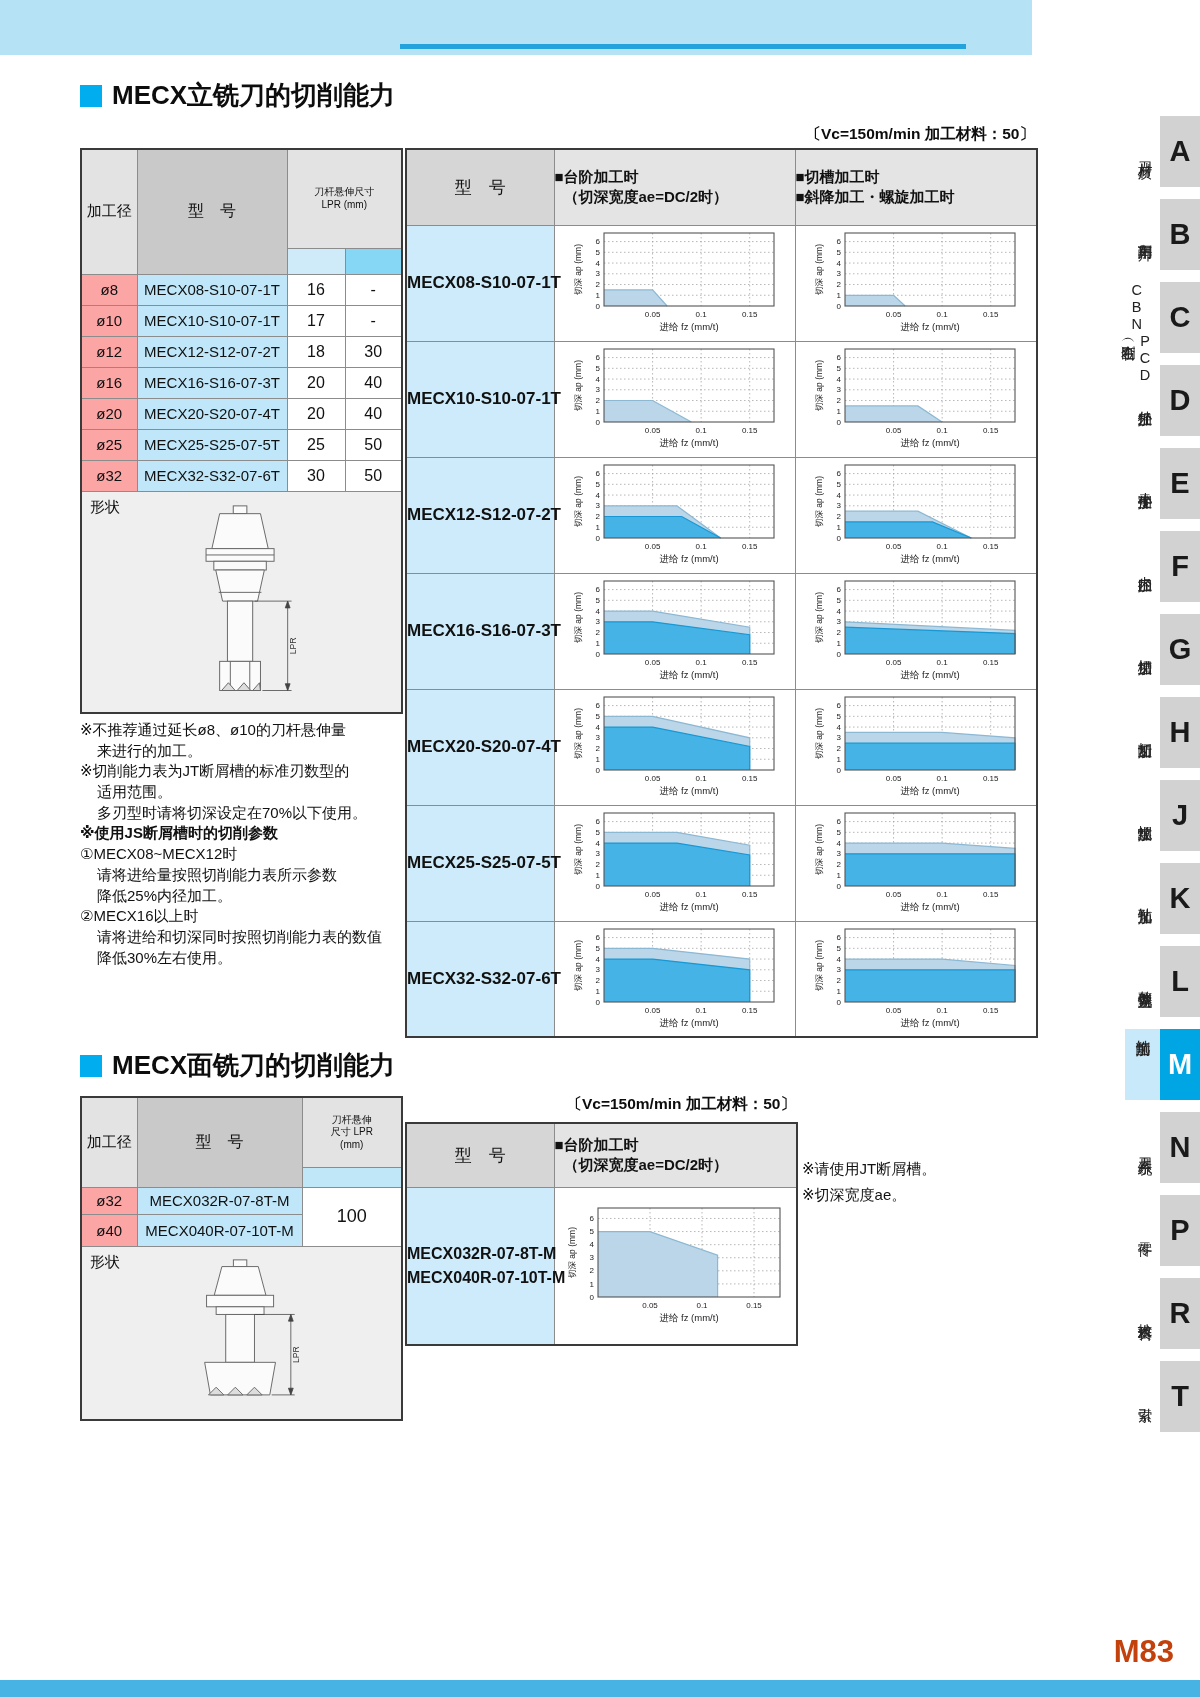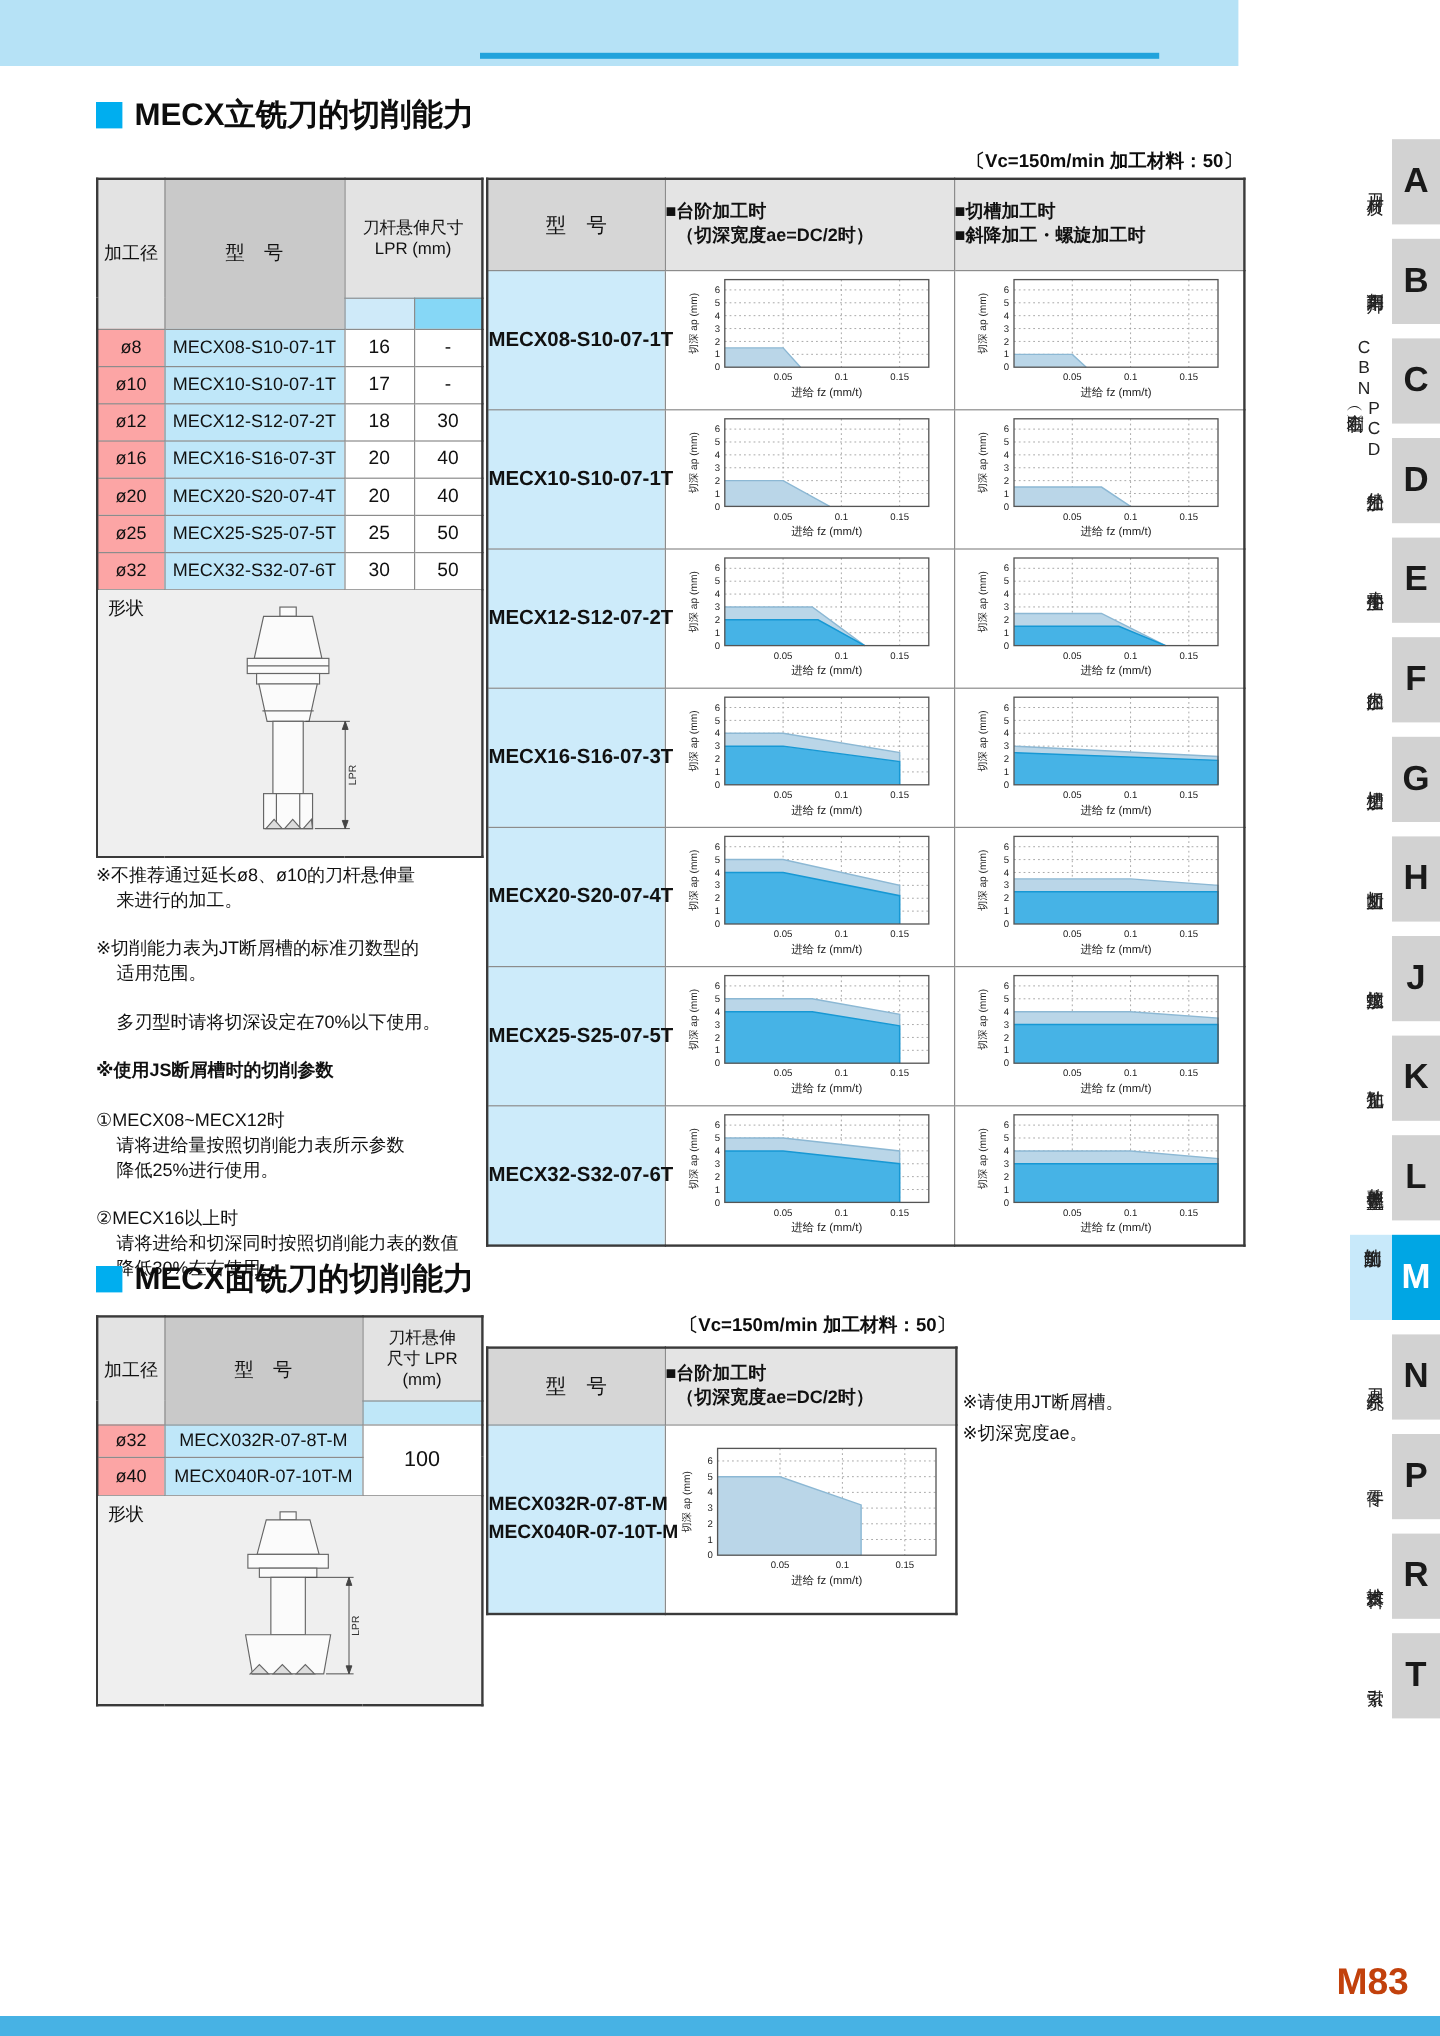--- a/index.html
+++ b/index.html
@@ -22,21 +22,21 @@
   .vc2{top:1094px;left:396px;width:400px;text-align:right}
 
   
   table{border-collapse:collapse;table-layout:fixed}
   .spec{position:absolute;border:2px solid #3a3a3a;background:#fff}
   .spec th,.spec td{border:1px solid #8c8c8c;padding:0;text-align:center;vertical-align:middle;font-weight:normal}
   .spec1{left:80px;top:148px;width:321px}
   .spec2{left:80px;top:1096px;width:321px}
   .hgray{background:#e3e3e3;font-size:15px}
   .hmodel{background:#c9c9c9;font-size:16px}
-  .hlpr{background:#e3e3e3;font-size:14px;line-height:1.25}
+  .hlpr{background:#e3e3e3;font-size:10px;line-height:1.25}
   .sub1{background:#cfeaf9}
   .sub2{background:#86d7f6}
   .sub3{background:#bfe7f8}
   .d-dia{font-size:15px;background:#fca5a5}
   .d-model{background:#bfe7f9;font-weight:bold;font-size:15px;text-align:left;padding-left:5px;white-space:nowrap}
   .d-val{font-size:16px}
   .lpr-merged{font-size:18px}
   .shape-cell{background:#efefef;position:relative;vertical-align:top;text-align:center}
   .shape-label{position:absolute;left:8px;top:6px;font-size:15px;color:#111}
   .shape-cell svg{margin-top:10px}
@@ -51,21 +51,21 @@
   .ch-chart .l2{padding-left:9px}
   .cmodel{background:#cdebfa;font-weight:bold;font-size:17px;text-align:center;white-space:nowrap}
   .cmodel2{font-size:16px;line-height:1.5}
   .ccell{text-align:center;background:#fff}
 
   
   .notes{position:absolute;font-size:15px;line-height:1.38;color:#111}
   .notes1{left:80px;top:720px;width:340px}
   .notes2{left:802px;top:1156px;width:200px;line-height:1.7}
   .note-line.ind{padding-left:17px}
-  .note-line.gap{margin-top:20px}
+  .note-line.gap{margin-top:0}
   .note-line.bold{font-weight:bold}
 
   
   .sidebar-tab{position:absolute;right:0;width:170px;height:71px;display:flex;align-items:center;justify-content:flex-end;cursor:pointer}
   .tab-label{writing-mode:vertical-rl;text-orientation:upright;font-size:14.5px;letter-spacing:1px;color:#222;line-height:1.15;margin-right:7px;max-height:71px;display:flex;align-items:center}
   .tab-label span{display:block}
   .tab-box{width:40px;height:71px;background:#d2d2d2;display:flex;align-items:center;justify-content:center;font-size:29px;font-weight:bold;color:#1a1a1a;flex:0 0 auto}
   .sidebar-tab.active .tab-box{background:#00a6e4;color:#fff}
   .sidebar-tab.active .tab-label{background:#c8e9fa;height:71px;margin-right:0;padding:0 9px}
 </style>
@@ -185,21 +185,21 @@
 
 <div class="notes notes1" id="notes1">
     <div class="note-line ">※不推荐通过延长ø8、ø10的刀杆悬伸量</div>
     <div class="note-line ind">来进行的加工。</div>
     <div class="note-line gap">※切削能力表为JT断屑槽的标准刃数型的</div>
     <div class="note-line ind">适用范围。</div>
     <div class="note-line ind gap">多刃型时请将切深设定在70%以下使用。</div>
     <div class="note-line bold gap">※使用JS断屑槽时的切削参数</div>
     <div class="note-line gap">①MECX08~MECX12时</div>
     <div class="note-line ind">请将进给量按照切削能力表所示参数</div>
-    <div class="note-line ind">降低25%进行使用。</div>
+    <div class="note-line ind">降低25%内径加工。</div>
     <div class="note-line gap">②MECX16以上时</div>
     <div class="note-line ind">请将进给和切深同时按照切削能力表的数值</div>
     <div class="note-line ind">降低30%左右使用。</div>
   </div>
 
 <table class="ctable ctable1">
   <colgroup>
       <col style="width:148px">
       <col style="width:241px">
       <col style="width:242px">

